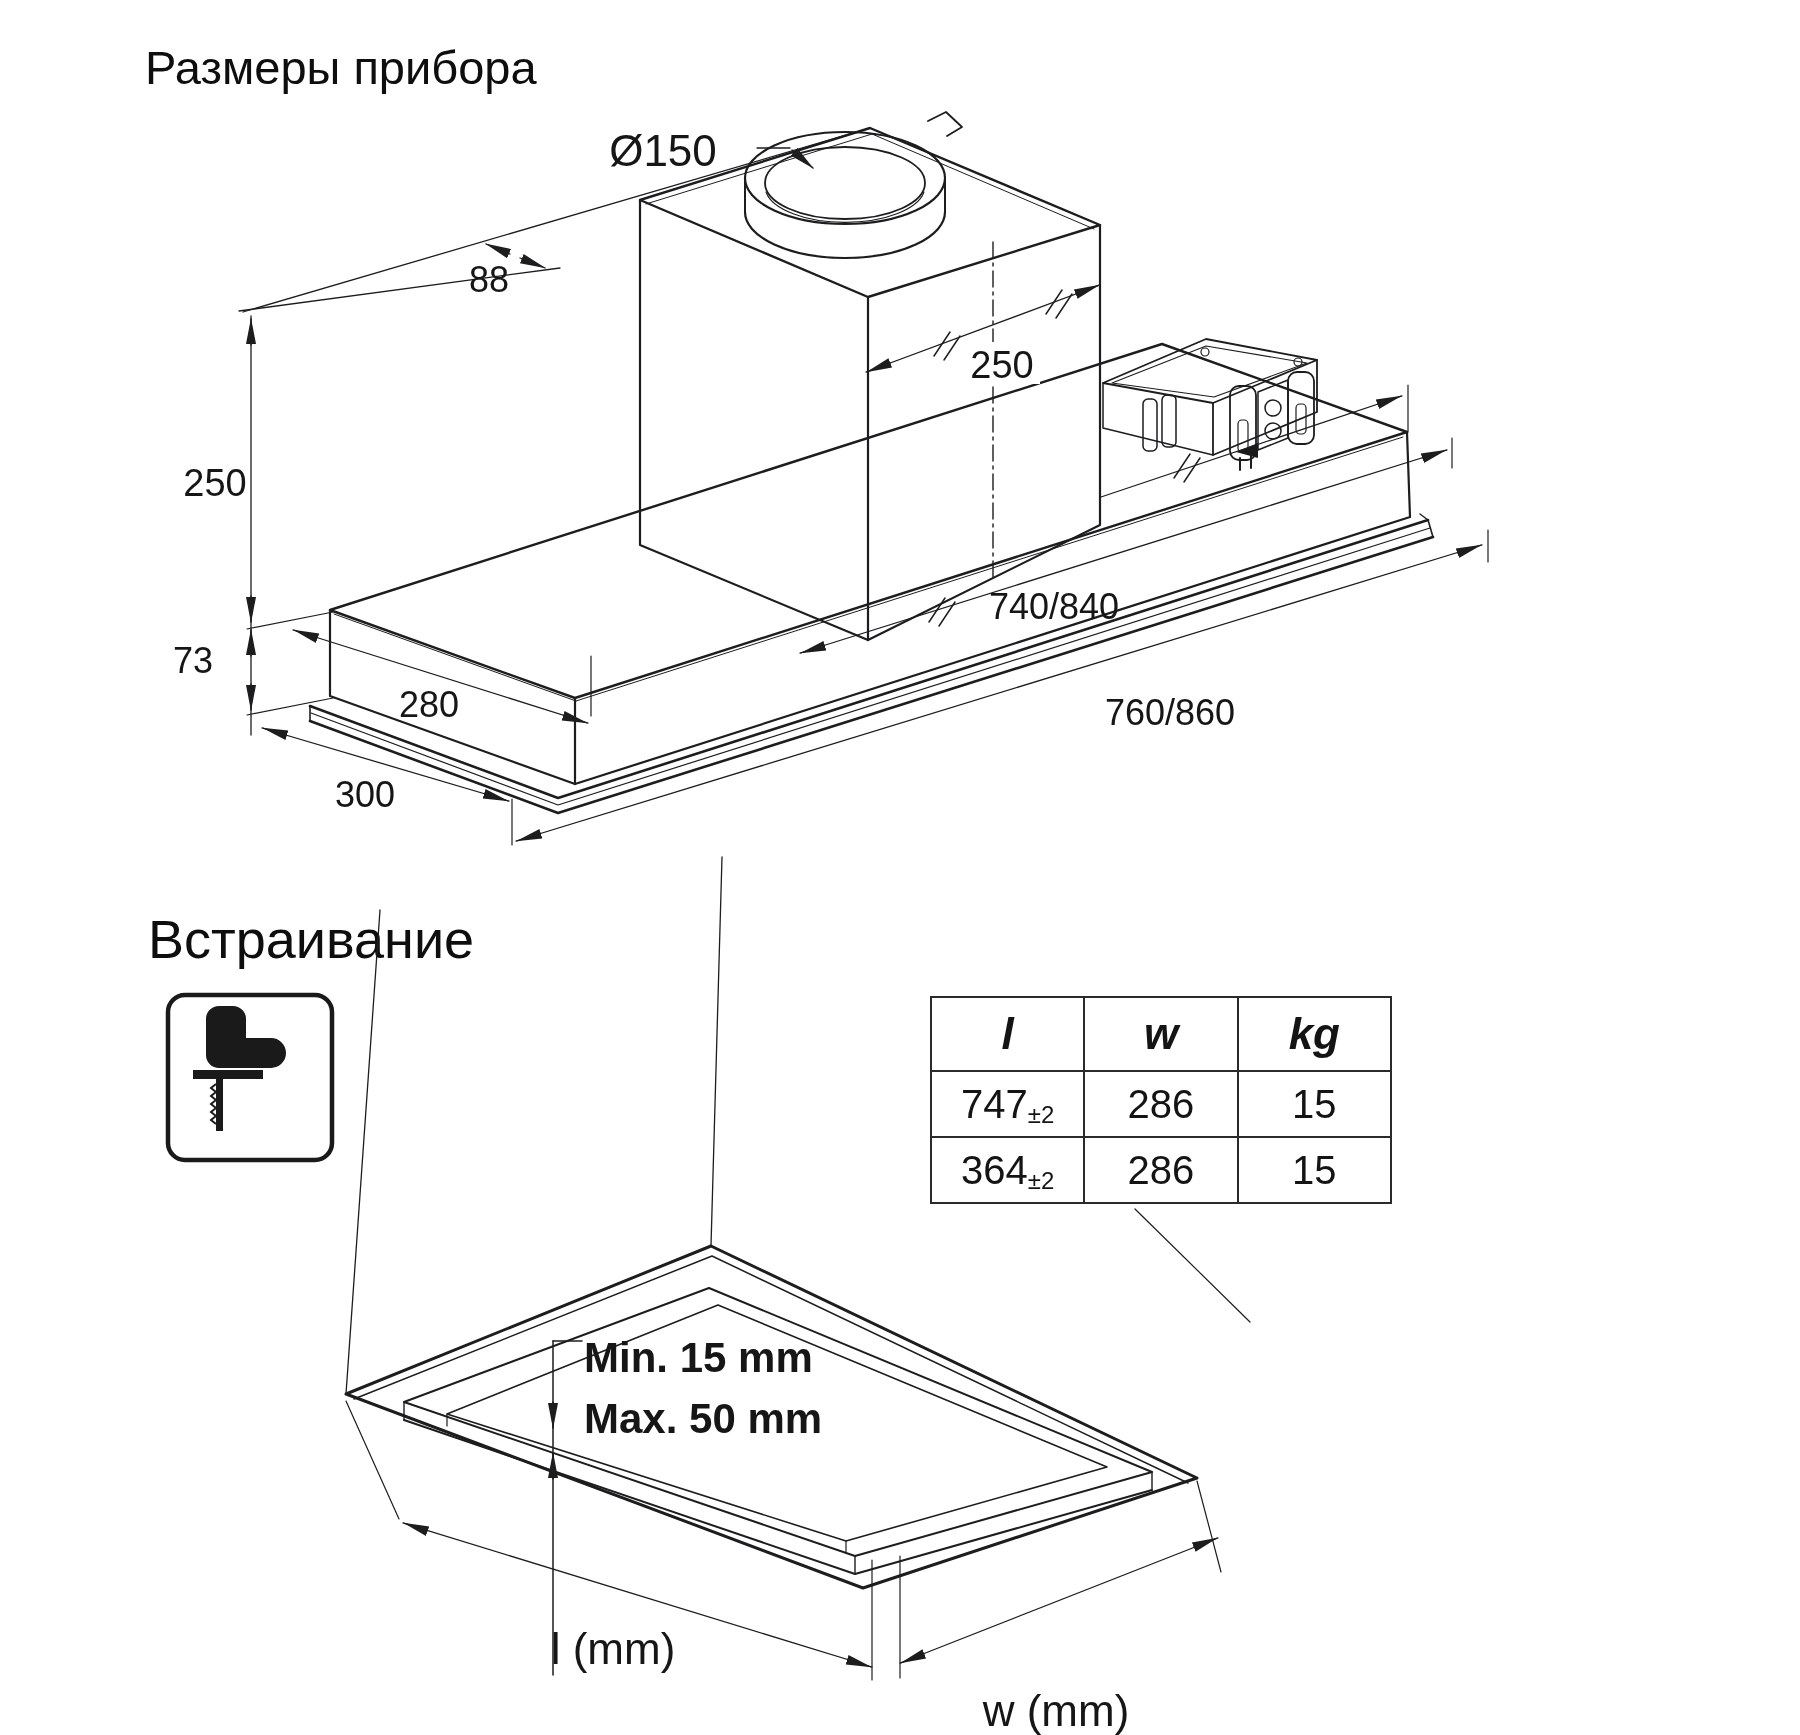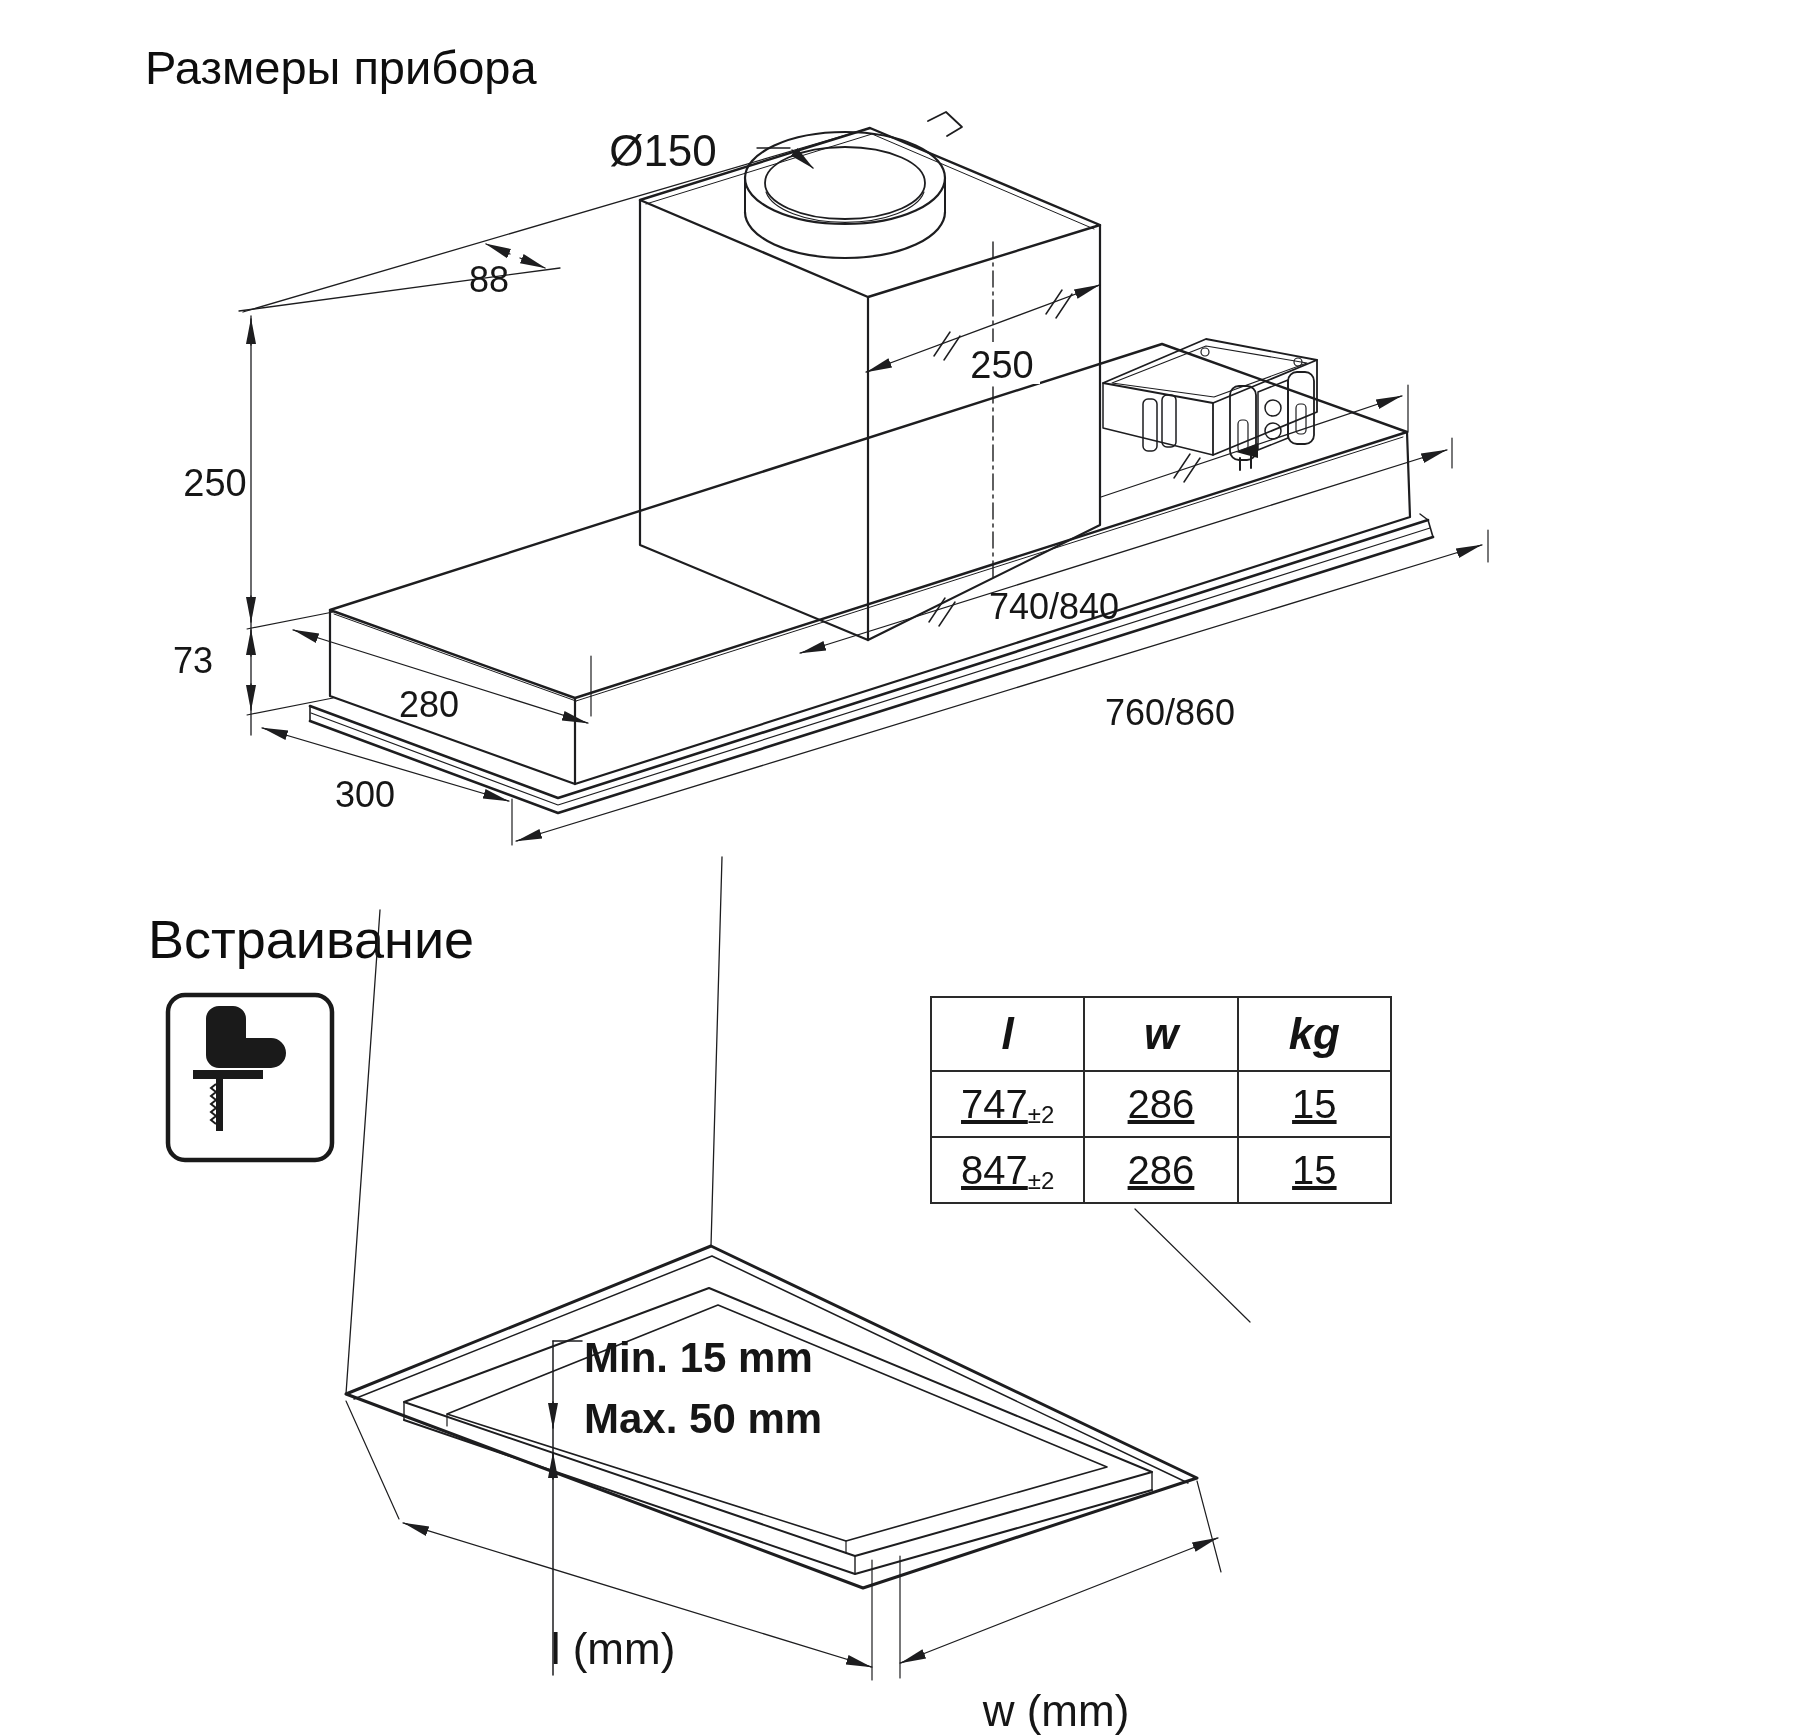--- a/index.html
+++ b/index.html
@@ -13,21 +13,21 @@
   .dim{font-size:36px;}
   .dim38{font-size:38px;}
   .cap{font-size:44px;}
   .mm{font-size:42px;font-weight:bold;}
   
   #spec-table{position:absolute;left:930px;top:996px;width:462px;border-collapse:collapse;
               table-layout:fixed;background:#fff;}
   #spec-table td{border:2px solid #2a2a2a;text-align:center;vertical-align:middle;
                  font-size:40px;color:#141414;padding:0;}
   #spec-table tr.hd td{height:72px;font-size:44px;font-weight:bold;font-style:italic;}
-  #spec-table tr.row td{height:64px;text-decoration:underline;}
+  #spec-table tr.row td{height:64px;}
   .tol{font-size:24px;position:relative;top:5px;letter-spacing:0;}
 </style>
 </head>
 <body>
 
 <div id="canvas">
 
   <div class="title" id="title-dimensions">Размеры прибора</div>
   <div class="title" id="title-installation">Встраивание</div>
 
@@ -202,20 +202,20 @@
         <td>l</td>
         <td>w</td>
         <td>kg</td>
       </tr>
       <tr class="row">
         <td><span>747</span><span class="tol">±2</span></td>
         <td>286</td>
         <td>15</td>
       </tr>
       <tr class="row">
-        <td><span>847</span><span class="tol">±2</span></td>
+        <td><span>364</span><span class="tol">±2</span></td>
         <td>286</td>
         <td>15</td>
       </tr>
     </tbody>
   </table>
 
 </div>
 
 </body></html>

